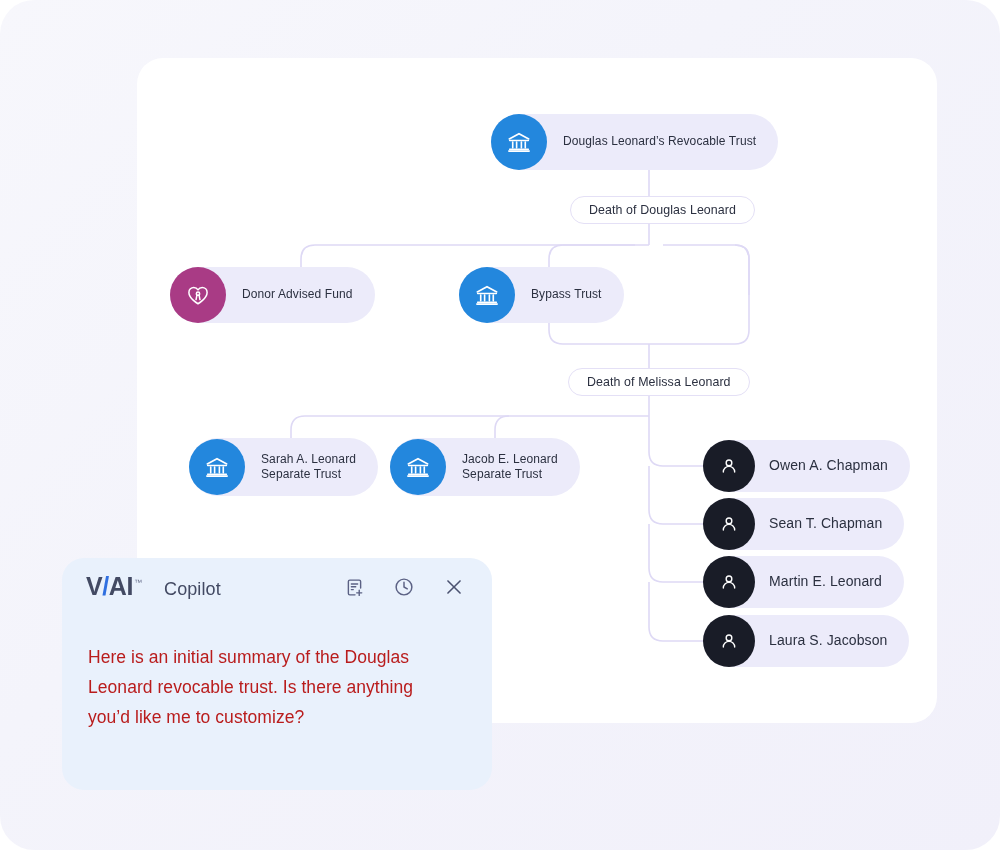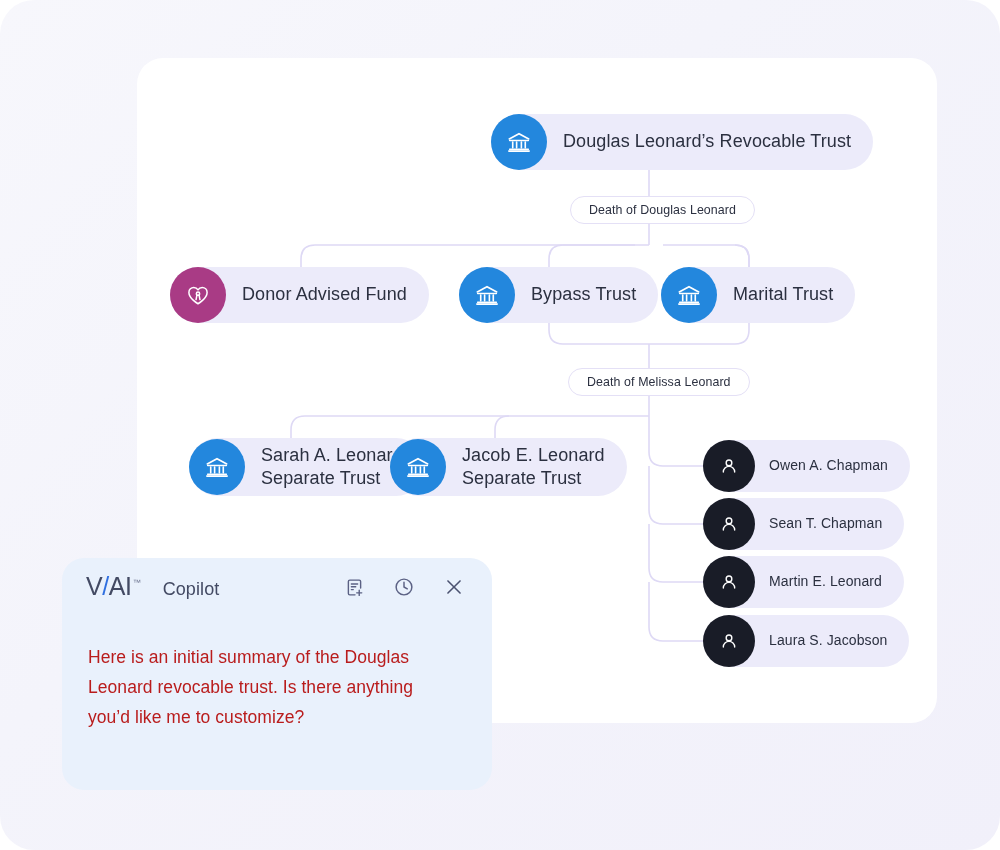--- a/index.html
+++ b/index.html
@@ -49,21 +49,21 @@
     flex: 0 0 56px;
     display: flex; align-items: center; justify-content: center;
   }
   .avatar.bank  { background: #2387dd; }
   .avatar.heart { background: #a93b85; }
   .avatar.person{ background: #191c27; }
   .avatar svg { display: block; }
   .node .label {
     margin-left: 16px;
     color: #2b3040;
-    font-size: 18px;
+    font-size: 12px;
     line-height: 1.28;
     white-space: pre-line;
     letter-spacing: .1px;
   }
   .node.two-line { height: 58px; }
   .node.person { height: 52px; }
   .node.person .avatar { width: 52px; height: 52px; flex-basis: 52px; }
   .node.person .label { font-size: 14px; margin-left: 14px; }
 
   
@@ -90,21 +90,21 @@
     border-radius: 22px;
   }
   #copilot-header {
     display: flex; align-items: center;
     height: 58px;
     padding: 0 26px 0 24px;
   }
   .brand { display: flex; align-items: baseline; }
   .brand-mark {
     font-size: 25px;
-    font-weight: 400;
+    font-weight: 700;
     color: #434a63;
     letter-spacing: -.4px;
     line-height: 1;
   }
   .brand-mark .slash { color: #2f6fe0; }
   .brand-tm { font-size: 8px; color: #6d7490; margin-left: 1px; position: relative; top: -10px; }
   .brand-word {
     margin-left: 22px;
     font-size: 18px;
     color: #434a63;
@@ -189,32 +189,20 @@
         <path d="M3 9.2 L12 4.4 L21 9.2"></path>
         <path d="M3.4 10.6 H20.6"></path>
         <path d="M6.2 12 V17.4 M9.8 12 V17.4 M14.2 12 V17.4 M17.8 12 V17.4"></path>
         <path d="M3.4 18.8 H20.6"></path>
         <path d="M2.6 20.4 H21.4"></path>
       </svg>
     </span>
     <span class="label">Bypass Trust</span>
   </div>
 
-  <div class="node" style="left:661px; top:267px;">
-    <span class="avatar bank">
-      <svg width="26" height="26" viewBox="0 0 24 24" fill="none" stroke="#ffffff" stroke-width="1.5" stroke-linecap="round">
-        <path d="M3 9.2 L12 4.4 L21 9.2"></path>
-        <path d="M3.4 10.6 H20.6"></path>
-        <path d="M6.2 12 V17.4 M9.8 12 V17.4 M14.2 12 V17.4 M17.8 12 V17.4"></path>
-        <path d="M3.4 18.8 H20.6"></path>
-        <path d="M2.6 20.4 H21.4"></path>
-      </svg>
-    </span>
-    <span class="label">Marital Trust</span>
-  </div>
 
   <div class="pill" style="left:568px; top:368px;">
     <span>Death of Melissa Leonard</span>
   </div>
 
   <div class="node two-line" style="left:189px; top:438px;">
     <span class="avatar bank">
       <svg width="26" height="26" viewBox="0 0 24 24" fill="none" stroke="#ffffff" stroke-width="1.5" stroke-linecap="round">
         <path d="M3 9.2 L12 4.4 L21 9.2"></path>
         <path d="M3.4 10.6 H20.6"></path>

